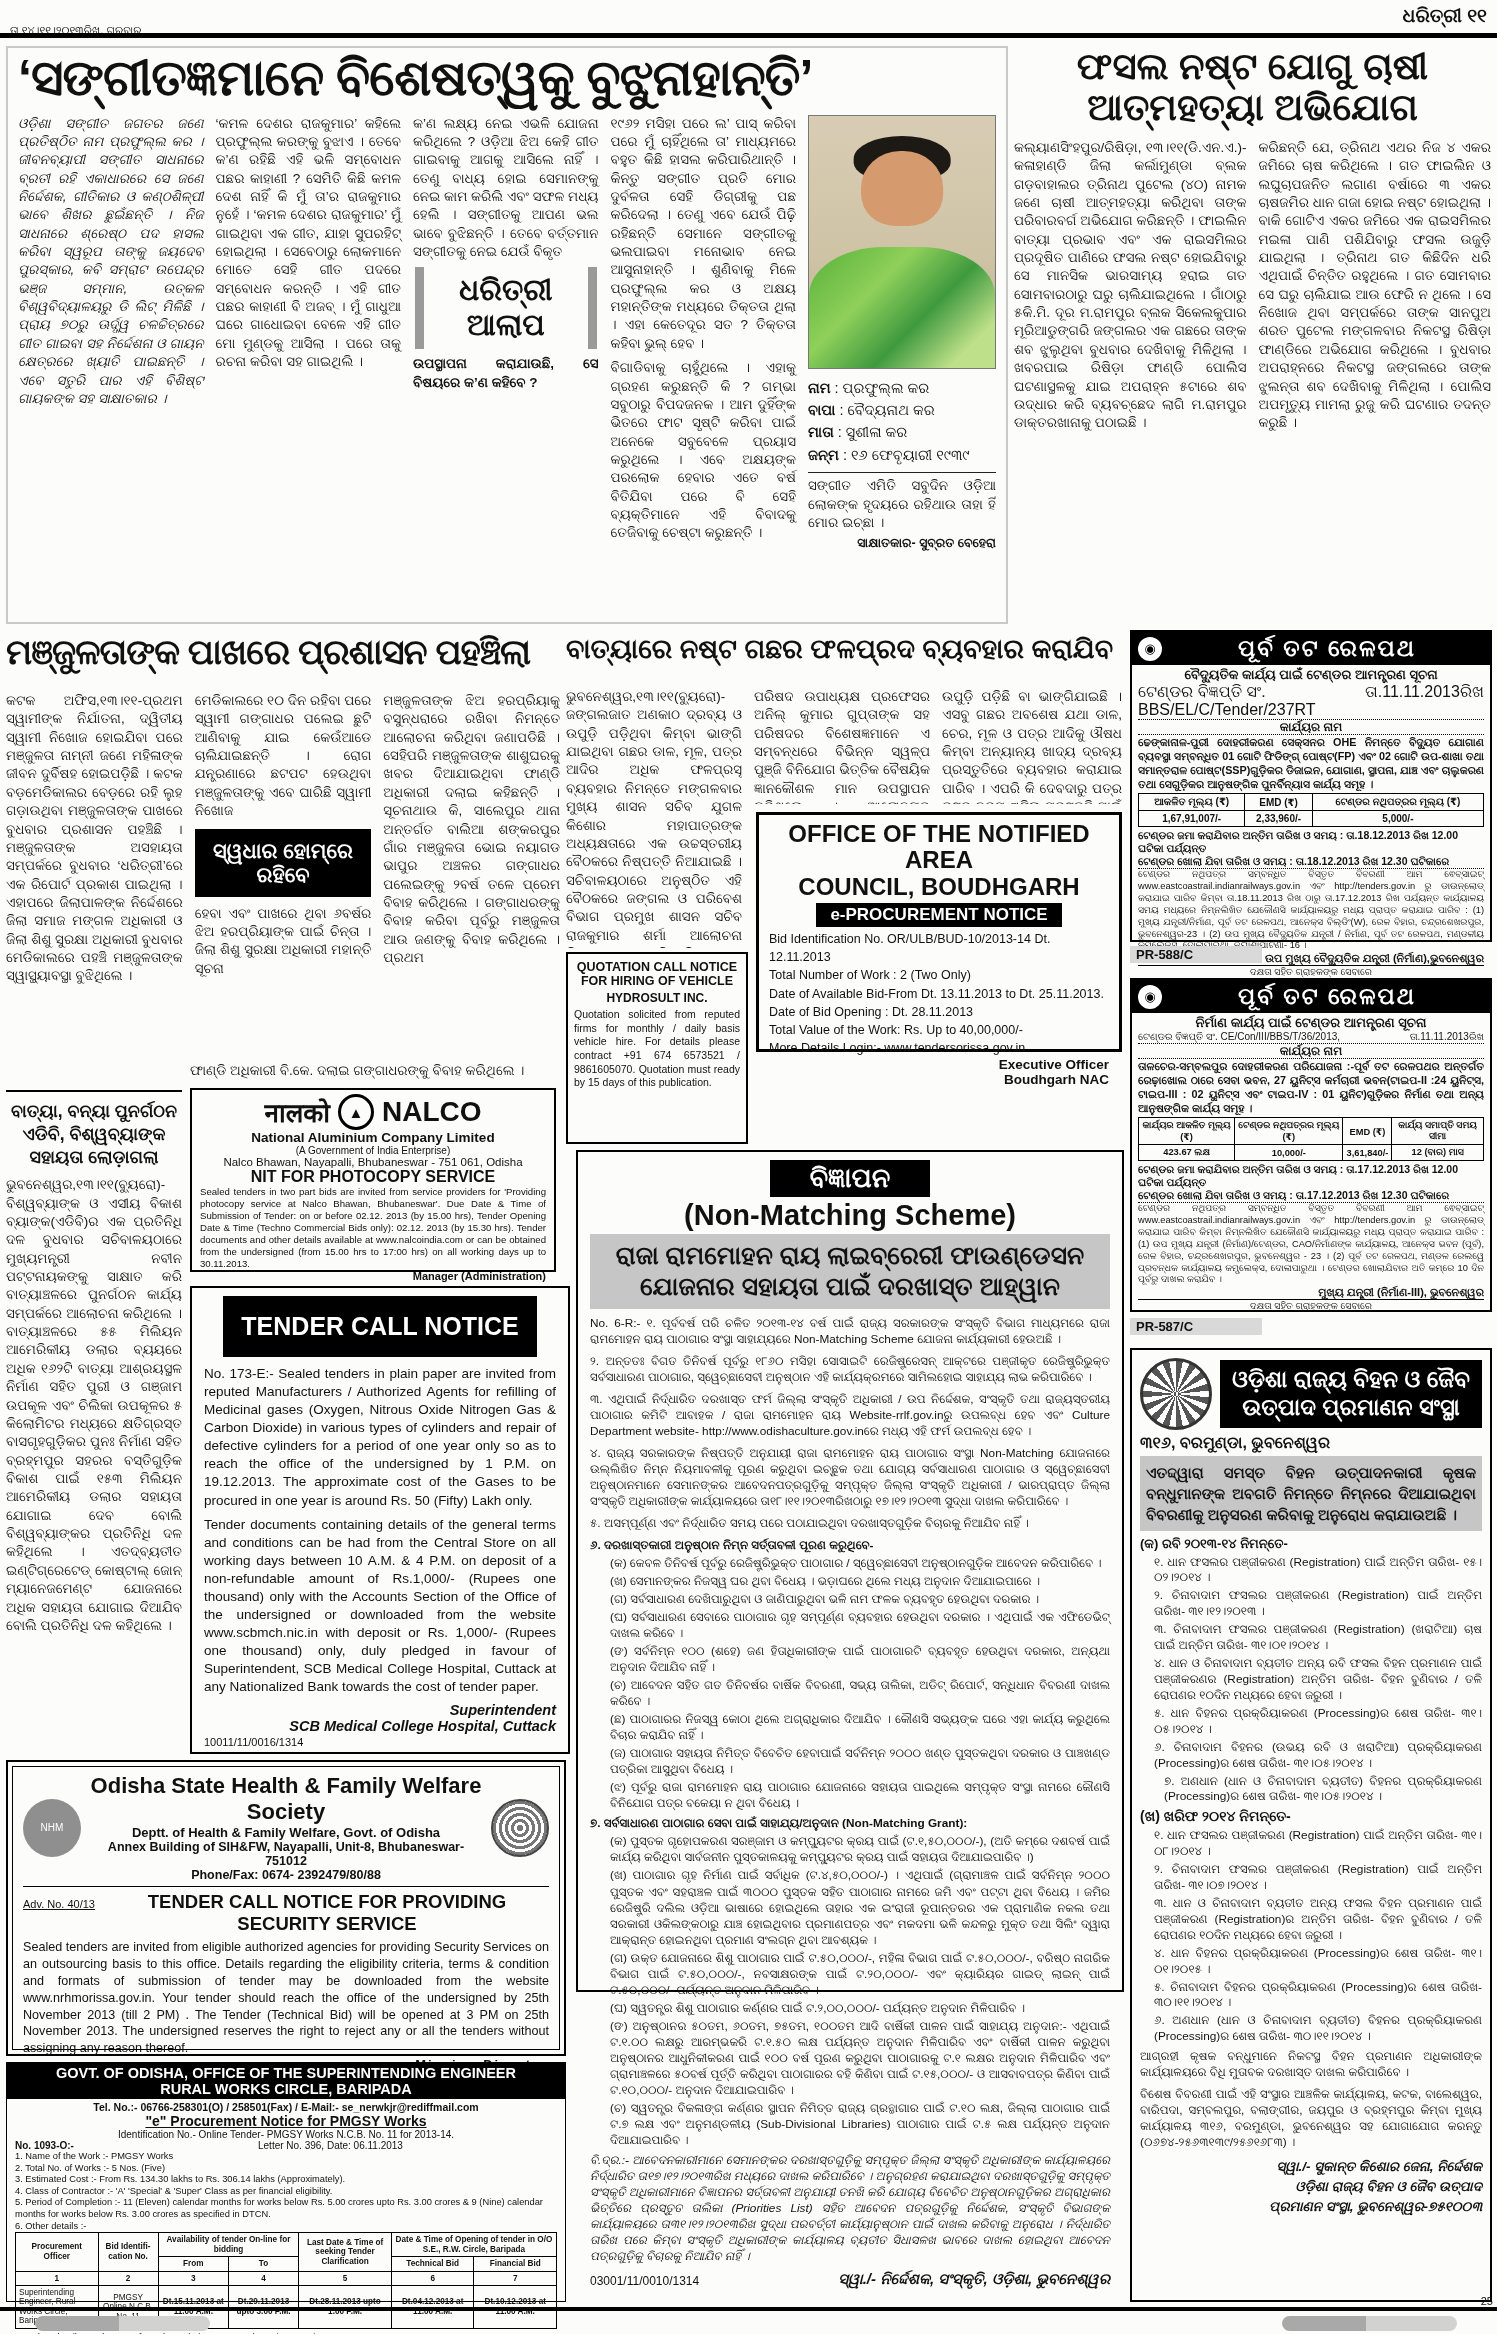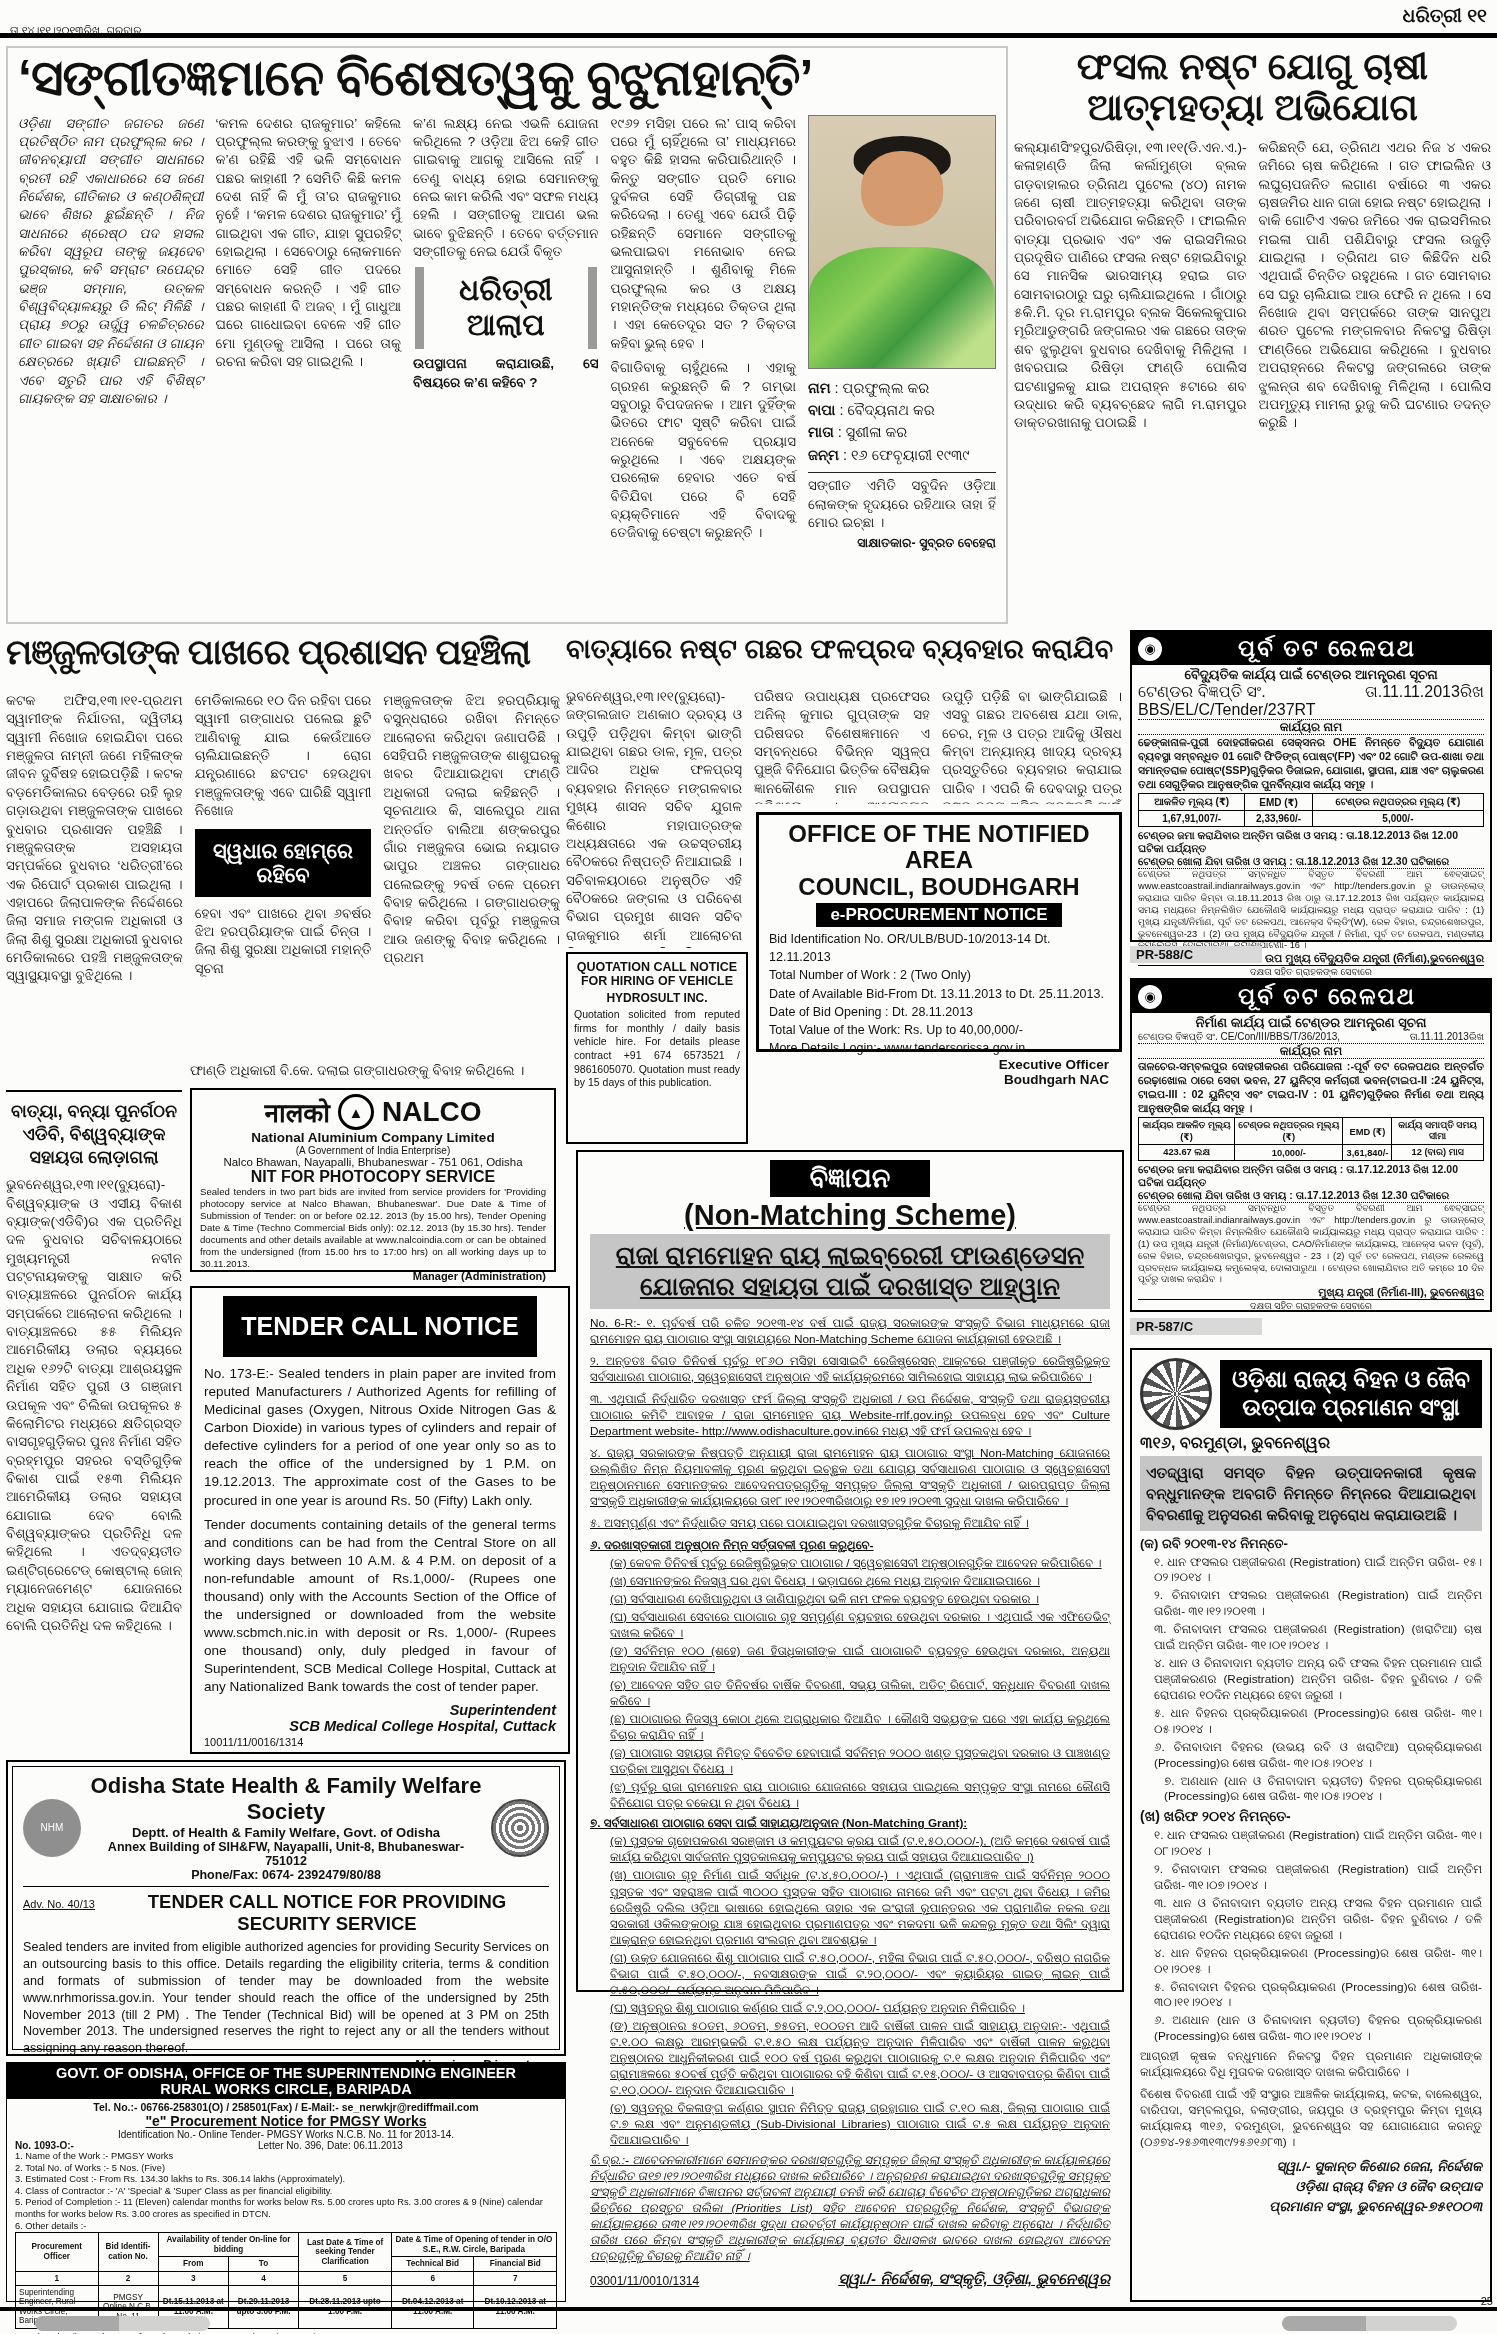--- a/index.html
+++ b/index.html
@@ -157,21 +157,21 @@
 
   <div class="abs border2" style="left:190px;top:1286px;width:380px;height:468px;box-sizing:border-box;padding:8px 12px;">
     <div class="c"><span class="blackbar b" style="display:inline-block;padding:16px 18px;font-size:25px;">TENDER CALL NOTICE</span></div>
     <p class="just" style="font-size:13.5px;line-height:1.34;margin-top:8px;">No. 173-E:- Sealed tenders in plain paper are invited from reputed Manufacturers / Authorized Agents for refilling of Medicinal gases (Oxygen, Nitrous Oxide Nitrogen Gas &amp; Carbon Dioxide) in various types of cylinders and repair of defective cylinders for a period of one year only so as to reach the office of the undersigned by 1 P.M. on 19.12.2013. The approximate cost of the Gases to be procured in one year is around Rs. 50 (Fifty) Lakh only.</p>
     <p class="just" style="font-size:13.5px;line-height:1.34;">Tender documents containing details of the general terms and conditions can be had from the Central Store on all working days between 10 A.M. &amp; 4 P.M. on deposit of a non-refundable amount of Rs.1,000/- (Rupees one thousand) only with the Accounts Section of the Office of the undersigned or downloaded from the website www.scbmch.nic.in with deposit or Rs. 1,000/- (Rupees one thousand) only, duly pledged in favour of Superintendent, SCB Medical College Hospital, Cuttack at any Nationalized Bank towards the cost of tender paper.</p>
     <div class="b i r" style="font-size:14.5px;">Superintendent</div>
     <div class="b i r" style="font-size:14.5px;">SCB Medical College Hospital, Cuttack</div>
     <div style="font-size:11px;margin-top:2px;">10011/11/0016/1314</div>
   </div>
 
-  <div class="abs border2" style="left:576px;top:1150px;width:548px;height:842px;box-sizing:border-box;padding:8px 12px;text-decoration:underline;">
+  <div class="abs border2" style="left:576px;top:1150px;width:548px;height:842px;box-sizing:border-box;padding:8px 12px;">
     <div class="c"><span class="blackbar b" style="display:inline-block;padding:3px 40px;font-size:27px;">ବିଜ୍ଞାପନ</span></div>
     <div class="b c" style="font-size:29px;margin:2px 0;">(Non-Matching Scheme)</div>
     <div class="graybox" style="padding:6px 4px;margin:2px 0 6px 0;">
       <div class="b c" style="font-size:25px;line-height:1.25;">ରାଜା ରାମମୋହନ ରାୟ ଲାଇବ୍ରେରୀ ଫାଉଣ୍ଡେସନ</div>
       <div class="b c" style="font-size:25px;line-height:1.25;">ଯୋଜନାର ସହାୟତା ପାଇଁ ଦରଖାସ୍ତ ଆହ୍ୱାନ</div>
     </div>
     <div style="font-size:11.8px;line-height:1.36;">
       <p class="just">No. 6-R:- ୧. ପୂର୍ବବର୍ଷ ପରି ଚଳିତ ୨୦୧୩-୧୪ ବର୍ଷ ପାଇଁ ରାଜ୍ୟ ସରକାରଙ୍କ ସଂସ୍କୃତି ବିଭାଗ ମାଧ୍ୟମରେ ରାଜା ରାମମୋହନ ରାୟ ପାଠାଗାର ସଂସ୍ଥା ସାହାଯ୍ୟରେ Non-Matching Scheme ଯୋଜନା କାର୍ଯ୍ୟକାରୀ ହେଉଅଛି ।</p>
       <p class="just">୨. ଅନ୍ତତଃ ବିଗତ ତିନିବର୍ଷ ପୂର୍ବରୁ ୧୮୬୦ ମସିହା ସୋସାଇଟି ରେଜିଷ୍ଟ୍ରେସନ୍ ଆକ୍ଟରେ ପଞ୍ଜୀକୃତ ରେଜିଷ୍ଟ୍ରିଭୁକ୍ତ ସର୍ବସାଧାରଣ ପାଠାଗାର, ସ୍ୱେଚ୍ଛାସେବୀ ଅନୁଷ୍ଠାନ ଏହି କାର୍ଯ୍ୟକ୍ରମରେ ସାମିଲହୋଇ ସାହାଯ୍ୟ ଲାଭ କରିପାରିବେ ।</p>
       <p class="just">୩. ଏଥିପାଇଁ ନିର୍ଦ୍ଧାରିତ ଦରଖାସ୍ତ ଫର୍ମ ଜିଲ୍ଲା ସଂସ୍କୃତି ଅଧିକାରୀ / ଉପ ନିର୍ଦ୍ଦେଶକ, ସଂସ୍କୃତି ତଥା ରାଜ୍ୟସ୍ତରୀୟ ପାଠାଗାର କମିଟି ଆବାହକ / ରାଜା ରାମମୋହନ ରାୟ Website-rrlf.gov.inରୁ ଉପଲବ୍ଧ ହେବ ଏବଂ Culture Department website- http://www.odishaculture.gov.inରେ ମଧ୍ୟ ଏହି ଫର୍ମ ଉପଲବ୍ଧ ହେବ ।</p>

